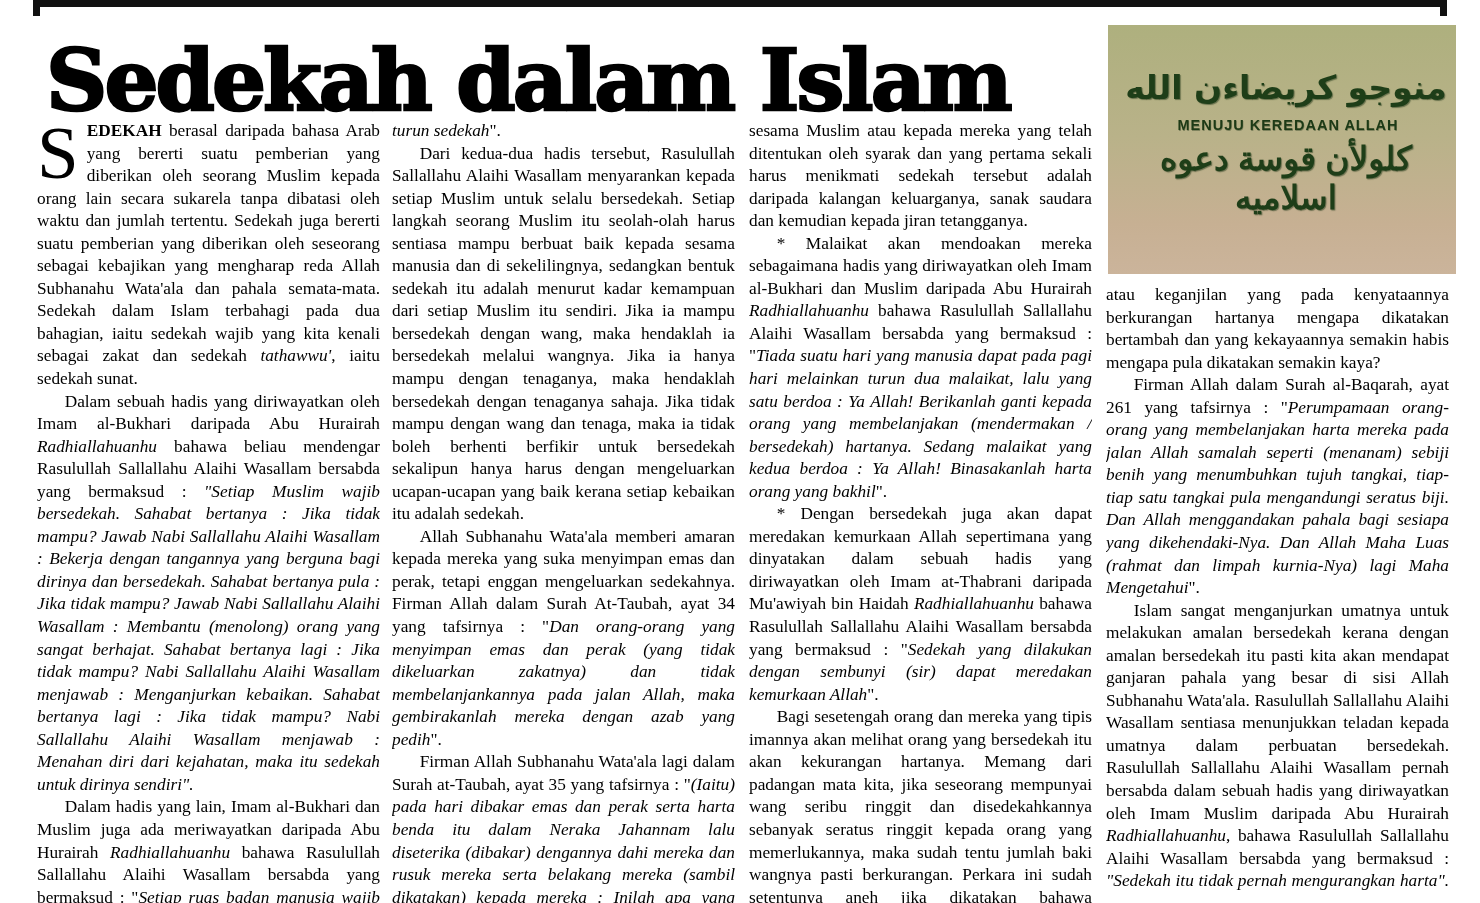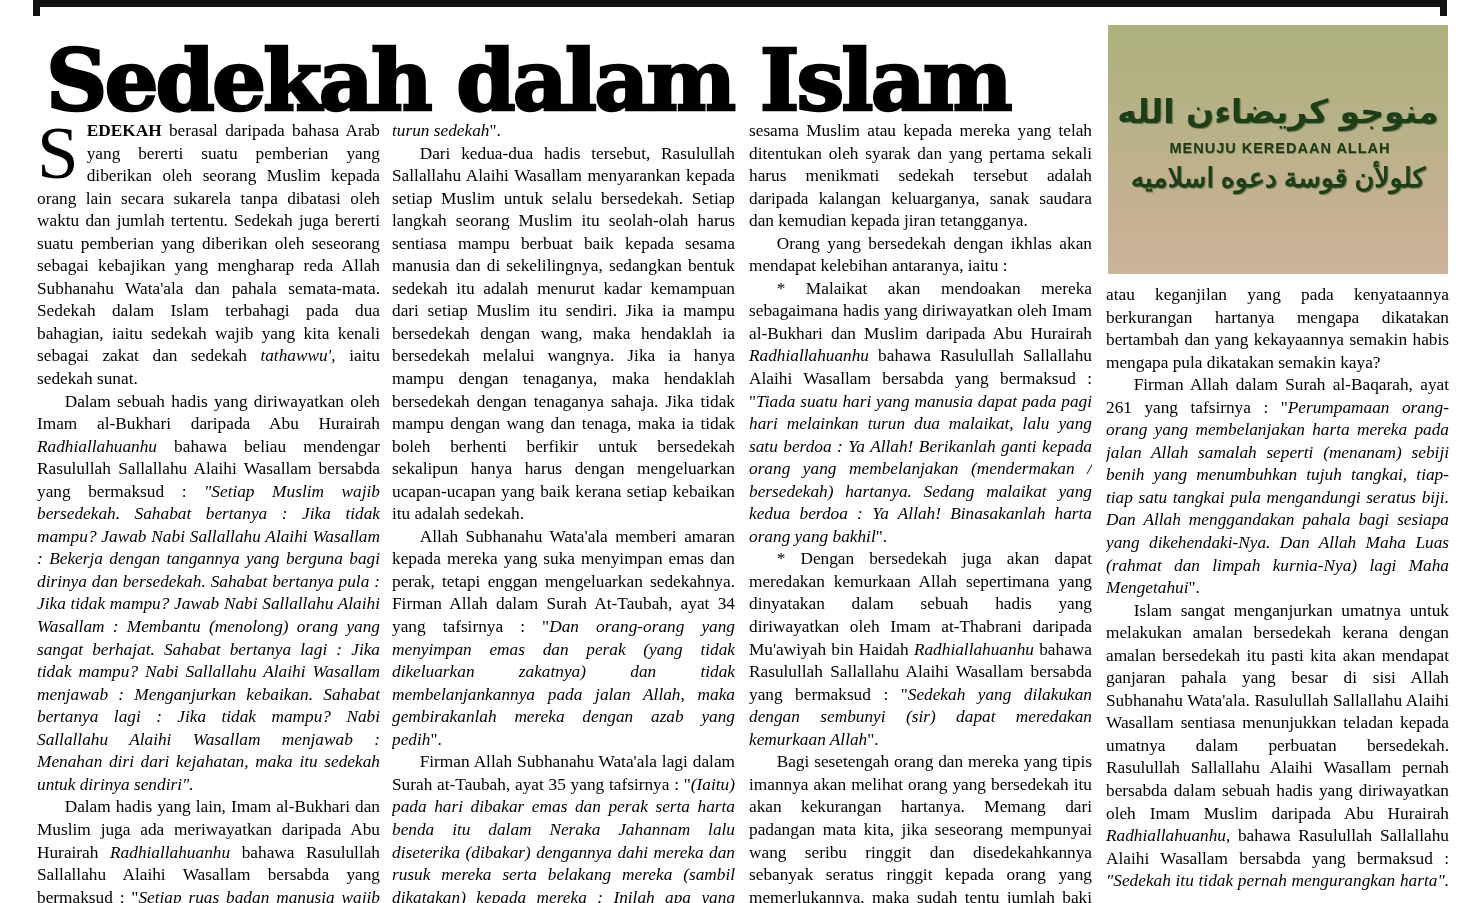--- a/index.html
+++ b/index.html
@@ -34,33 +34,34 @@
   #col4{left:1106px;top:284px;height:606px;}
   .dropcap{
     float:left;font-size:75px;line-height:58px;padding:4px 8px 0 0;
     font-family:"Liberation Serif", serif;font-weight:normal;
   }
   .photo{
     position:absolute;left:1108px;top:25px;width:340px;height:249px;
     background:linear-gradient(180deg,#aeb07e 0%,#b9b289 45%,#c7b093 80%,#cbb49b 100%);
     display:flex;flex-direction:column;align-items:center;justify-content:center;
     text-align:center;
+    padding-left:8px;
   }
   .photo .jawi1{
     font-family:"DejaVu Sans", sans-serif;font-size:33px;font-weight:bold;
     color:#1e3e18;line-height:1.25;text-shadow:1px 1px 1px rgba(40,60,30,.55);
     margin-top:-14px;
   }
   .photo .latin{
     font-family:"Liberation Sans", sans-serif;font-size:14.5px;font-weight:bold;
     letter-spacing:1px;color:#1d3a16;margin:8px 0 6px 4px;
     text-shadow:0.5px 0.5px 0 rgba(40,60,30,.4);
   }
   .photo .jawi2{
-    font-family:Liberation Serif, serif;font-size:27px;font-weight:bold;
+    font-family:Liberation Sans, sans-serif;font-size:33px;font-weight:bold;
     color:#1e3e18;line-height:1.2;text-shadow:1px 1px 1px rgba(40,60,30,.55);
   }
 </style>
 </head>
 <body>
 
 <div class="top-rule"></div>
 
 <h1 class="headline" style="margin:12px;">Sedekah dalam Islam</h1>
 
@@ -76,21 +77,20 @@
     <p class="para indent"><span>Dalam hadis yang lain, Imam al-Bukhari dan Muslim juga ada meriwayatkan daripada Abu Hurairah </span><i>Radhiallahuanhu</i><span> bahawa Rasulullah Sallallahu Alaihi Wasallam bersabda yang bermaksud : "</span><i>Setiap ruas badan manusia wajib disedekahi, setiap hari, di mana ada matahari terbit berlaku adil di antara dua orang maka itu sedekah, dan membantu menaikkan orang di atas kenderaannya atau mengangkatkan barangnya itu sedekah, dan kalimat yang baik itu juga sedekah, dan setiap langkah menuju tempat sembahyang itu juga sedekah dan menyingkirkan gangguan dari jalanan (tengah jalan) itu</i></p>
   </div>
 <div class="col" id="col2">
     <p class="para"><i>turun sedekah</i><span>".</span></p>
     <p class="para indent"><span>Dari kedua-dua hadis tersebut, Rasulullah Sallallahu Alaihi Wasallam menyarankan kepada setiap Muslim untuk selalu bersedekah. Setiap langkah seorang Muslim itu seolah-olah harus sentiasa mampu berbuat baik kepada sesama manusia dan di sekelilingnya, sedangkan bentuk sedekah itu adalah menurut kadar kemampuan dari setiap Muslim itu sendiri. Jika ia mampu bersedekah dengan wang, maka hendaklah ia bersedekah melalui wangnya. Jika ia hanya mampu dengan tenaganya, maka hendaklah bersedekah dengan tenaganya sahaja. Jika tidak mampu dengan wang dan tenaga, maka ia tidak boleh berhenti berfikir untuk bersedekah sekalipun hanya harus dengan mengeluarkan ucapan-ucapan yang baik kerana setiap kebaikan itu adalah sedekah.</span></p>
     <p class="para indent"><span>Allah Subhanahu Wata'ala memberi amaran kepada mereka yang suka menyimpan emas dan perak, tetapi enggan mengeluarkan sedekahnya. Firman Allah dalam Surah At-Taubah, ayat 34 yang tafsirnya : "</span><i>Dan orang-orang yang menyimpan emas dan perak (yang tidak dikeluarkan zakatnya) dan tidak membelanjankannya pada jalan Allah, maka gembirakanlah mereka dengan azab yang pedih</i><span>".</span></p>
     <p class="para indent"><span>Firman Allah Subhanahu Wata'ala lagi dalam Surah at-Taubah, ayat 35 yang tafsirnya : "</span><i>(Iaitu) pada hari dibakar emas dan perak serta harta benda itu dalam Neraka Jahannam lalu diseterika (dibakar) dengannya dahi mereka dan rusuk mereka serta belakang mereka (sambil dikatakan) kepada mereka : Inilah apa yang kamu telah simpan untuk diri kamu sendiri, oleh itu rasailah (balasan azab daripada) apa yang kamu simpan (dengan tidak membayar zakatnya) itu</i></p>
   </div>
 <div class="col" id="col3">
     <p class="para"><span>sesama Muslim atau kepada mereka yang telah ditentukan oleh syarak dan yang pertama sekali harus menikmati sedekah tersebut adalah daripada kalangan keluarganya, sanak saudara dan kemudian kepada jiran tetangganya.</span></p>
-    <p class="para indent"><span>Orang yang bersedekah dengan ikhlas akan mendapat kelebihan antaranya, iaitu :</span></p>
     <p class="para indent"><span>*  Malaikat akan mendoakan mereka sebagaimana hadis yang diriwayatkan oleh Imam al-Bukhari dan Muslim daripada Abu Hurairah </span><i>Radhiallahuanhu</i><span> bahawa Rasulullah Sallallahu Alaihi Wasallam bersabda yang bermaksud : "</span><i>Tiada suatu hari yang manusia dapat pada pagi hari melainkan turun dua malaikat, lalu yang satu berdoa : Ya Allah! Berikanlah ganti kepada orang yang membelanjakan (mendermakan / bersedekah) hartanya. Sedang malaikat yang kedua berdoa : Ya Allah! Binasakanlah harta orang yang bakhil</i><span>".</span></p>
     <p class="para indent"><span>*  Dengan bersedekah juga akan dapat meredakan kemurkaan Allah sepertimana yang dinyatakan dalam sebuah hadis yang diriwayatkan oleh Imam at-Thabrani daripada Mu'awiyah bin Haidah </span><i>Radhiallahuanhu</i><span> bahawa Rasulullah Sallallahu Alaihi Wasallam bersabda yang bermaksud : "</span><i>Sedekah yang dilakukan dengan sembunyi (sir) dapat meredakan kemurkaan Allah</i><span>".</span></p>
     <p class="para indent"><span>Bagi sesetengah orang dan mereka yang tipis imannya akan melihat orang yang bersedekah itu akan kekurangan hartanya. Memang dari padangan mata kita, jika seseorang mempunyai wang seribu ringgit dan disedekahkannya sebanyak seratus ringgit kepada orang yang memerlukannya, maka sudah tentu jumlah baki wangnya pasti berkurangan. Perkara ini sudah setentunya aneh jika dikatakan bahawa bersedekah itu pada hakikatnya bertambah dan berkembang tetapi pada kenyataannya harta semakin berkurang. Sedangkan orang yang tidak bersedekah kekayaannya tetap tidak berkurang. Bukankah ini satu keanehan</span></p>
   </div>
 <div class="col" id="col4">
     <p class="para"><span>atau keganjilan yang pada kenyataannya berkurangan hartanya mengapa dikatakan bertambah dan yang kekayaannya semakin habis mengapa pula dikatakan semakin kaya?</span></p>
     <p class="para indent"><span>Firman Allah dalam Surah al-Baqarah, ayat 261 yang tafsirnya : "</span><i>Perumpamaan orang-orang yang membelanjakan harta mereka pada jalan Allah samalah seperti (menanam) sebiji benih yang menumbuhkan tujuh tangkai, tiap-tiap satu tangkai pula mengandungi seratus biji. Dan Allah menggandakan pahala bagi sesiapa yang dikehendaki-Nya. Dan Allah Maha Luas (rahmat dan limpah kurnia-Nya) lagi Maha Mengetahui</i><span>".</span></p>
     <p class="para indent"><span>Islam sangat menganjurkan umatnya untuk melakukan amalan bersedekah kerana dengan amalan bersedekah itu pasti kita akan mendapat ganjaran pahala yang besar di sisi Allah Subhanahu Wata'ala. Rasulullah Sallallahu Alaihi Wasallam sentiasa menunjukkan teladan kepada umatnya dalam perbuatan bersedekah. Rasulullah Sallallahu Alaihi Wasallam pernah bersabda dalam sebuah hadis yang diriwayatkan oleh Imam Muslim daripada Abu Hurairah </span><i>Radhiallahuanhu</i><span>, bahawa Rasulullah Sallallahu Alaihi Wasallam bersabda yang bermaksud : </span><i>"Sedekah itu tidak pernah mengurangkan harta". Jelaslah kepada kita bahawa Islam sangat menekankan kepada amalan bersedekah dan nilai sedekah itu tidaklah hanya tertakluk kepada banyaknya yang dihulurkan seseorang, akan tetapi sedekah itu terletak pada nilai keikhlasan niat di hati.</i></p>
   </div>
 

